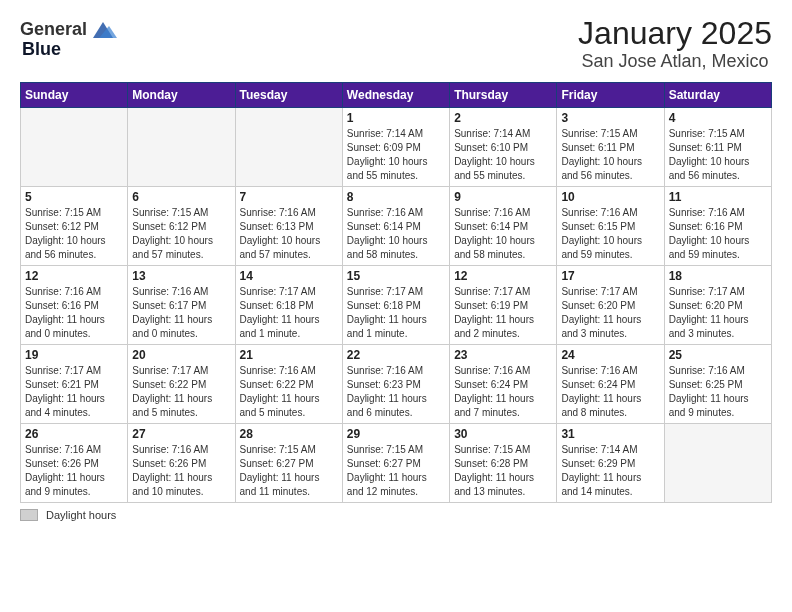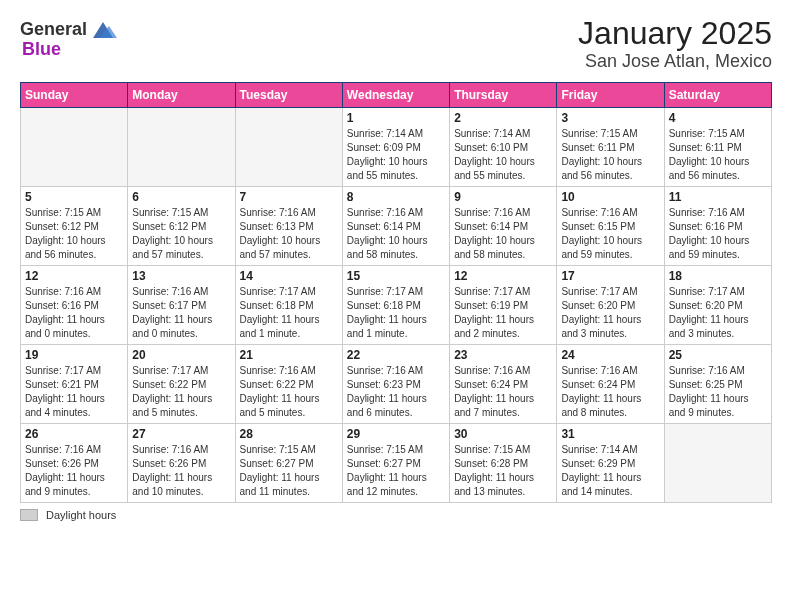--- a/index.html
+++ b/index.html
@@ -27,48 +27,48 @@
       display: flex;
       align-items: center;
       gap: 0;
     }
     .logo-text {
       font-size: 18px;
       font-weight: bold;
       line-height: 1.1;
     }
     .logo-general { color: #333; }
-    .logo-blue { color: #a21caf; }
+    .logo-blue { color: #0f172a; }
     .logo-icon {
       width: 28px;
       height: 28px;
       margin-left: 2px;
     }
     .title-area {
-      text-align: right;
+      text-align: center;
     }
     .month-title {
       font-size: 32px;
       font-weight: normal;
       color: #222;
       line-height: 1.1;
     }
     .location {
       font-size: 18px;
       color: #444;
     }
     .calendar {
       flex: 1;
       border: 1px solid #ccc;
       border-collapse: collapse;
       width: 100%;
       table-layout: fixed;
     }
     .calendar th {
-      background: #ec4899;
+      background: #4c1d95;
       color: #fff;
       font-size: 12px;
       font-weight: bold;
       padding: 5px 4px;
       text-align: left;
       border: 1px solid #1a3d7a;
     }
     .calendar td {
       border: 1px solid #ccc;
       vertical-align: top;

